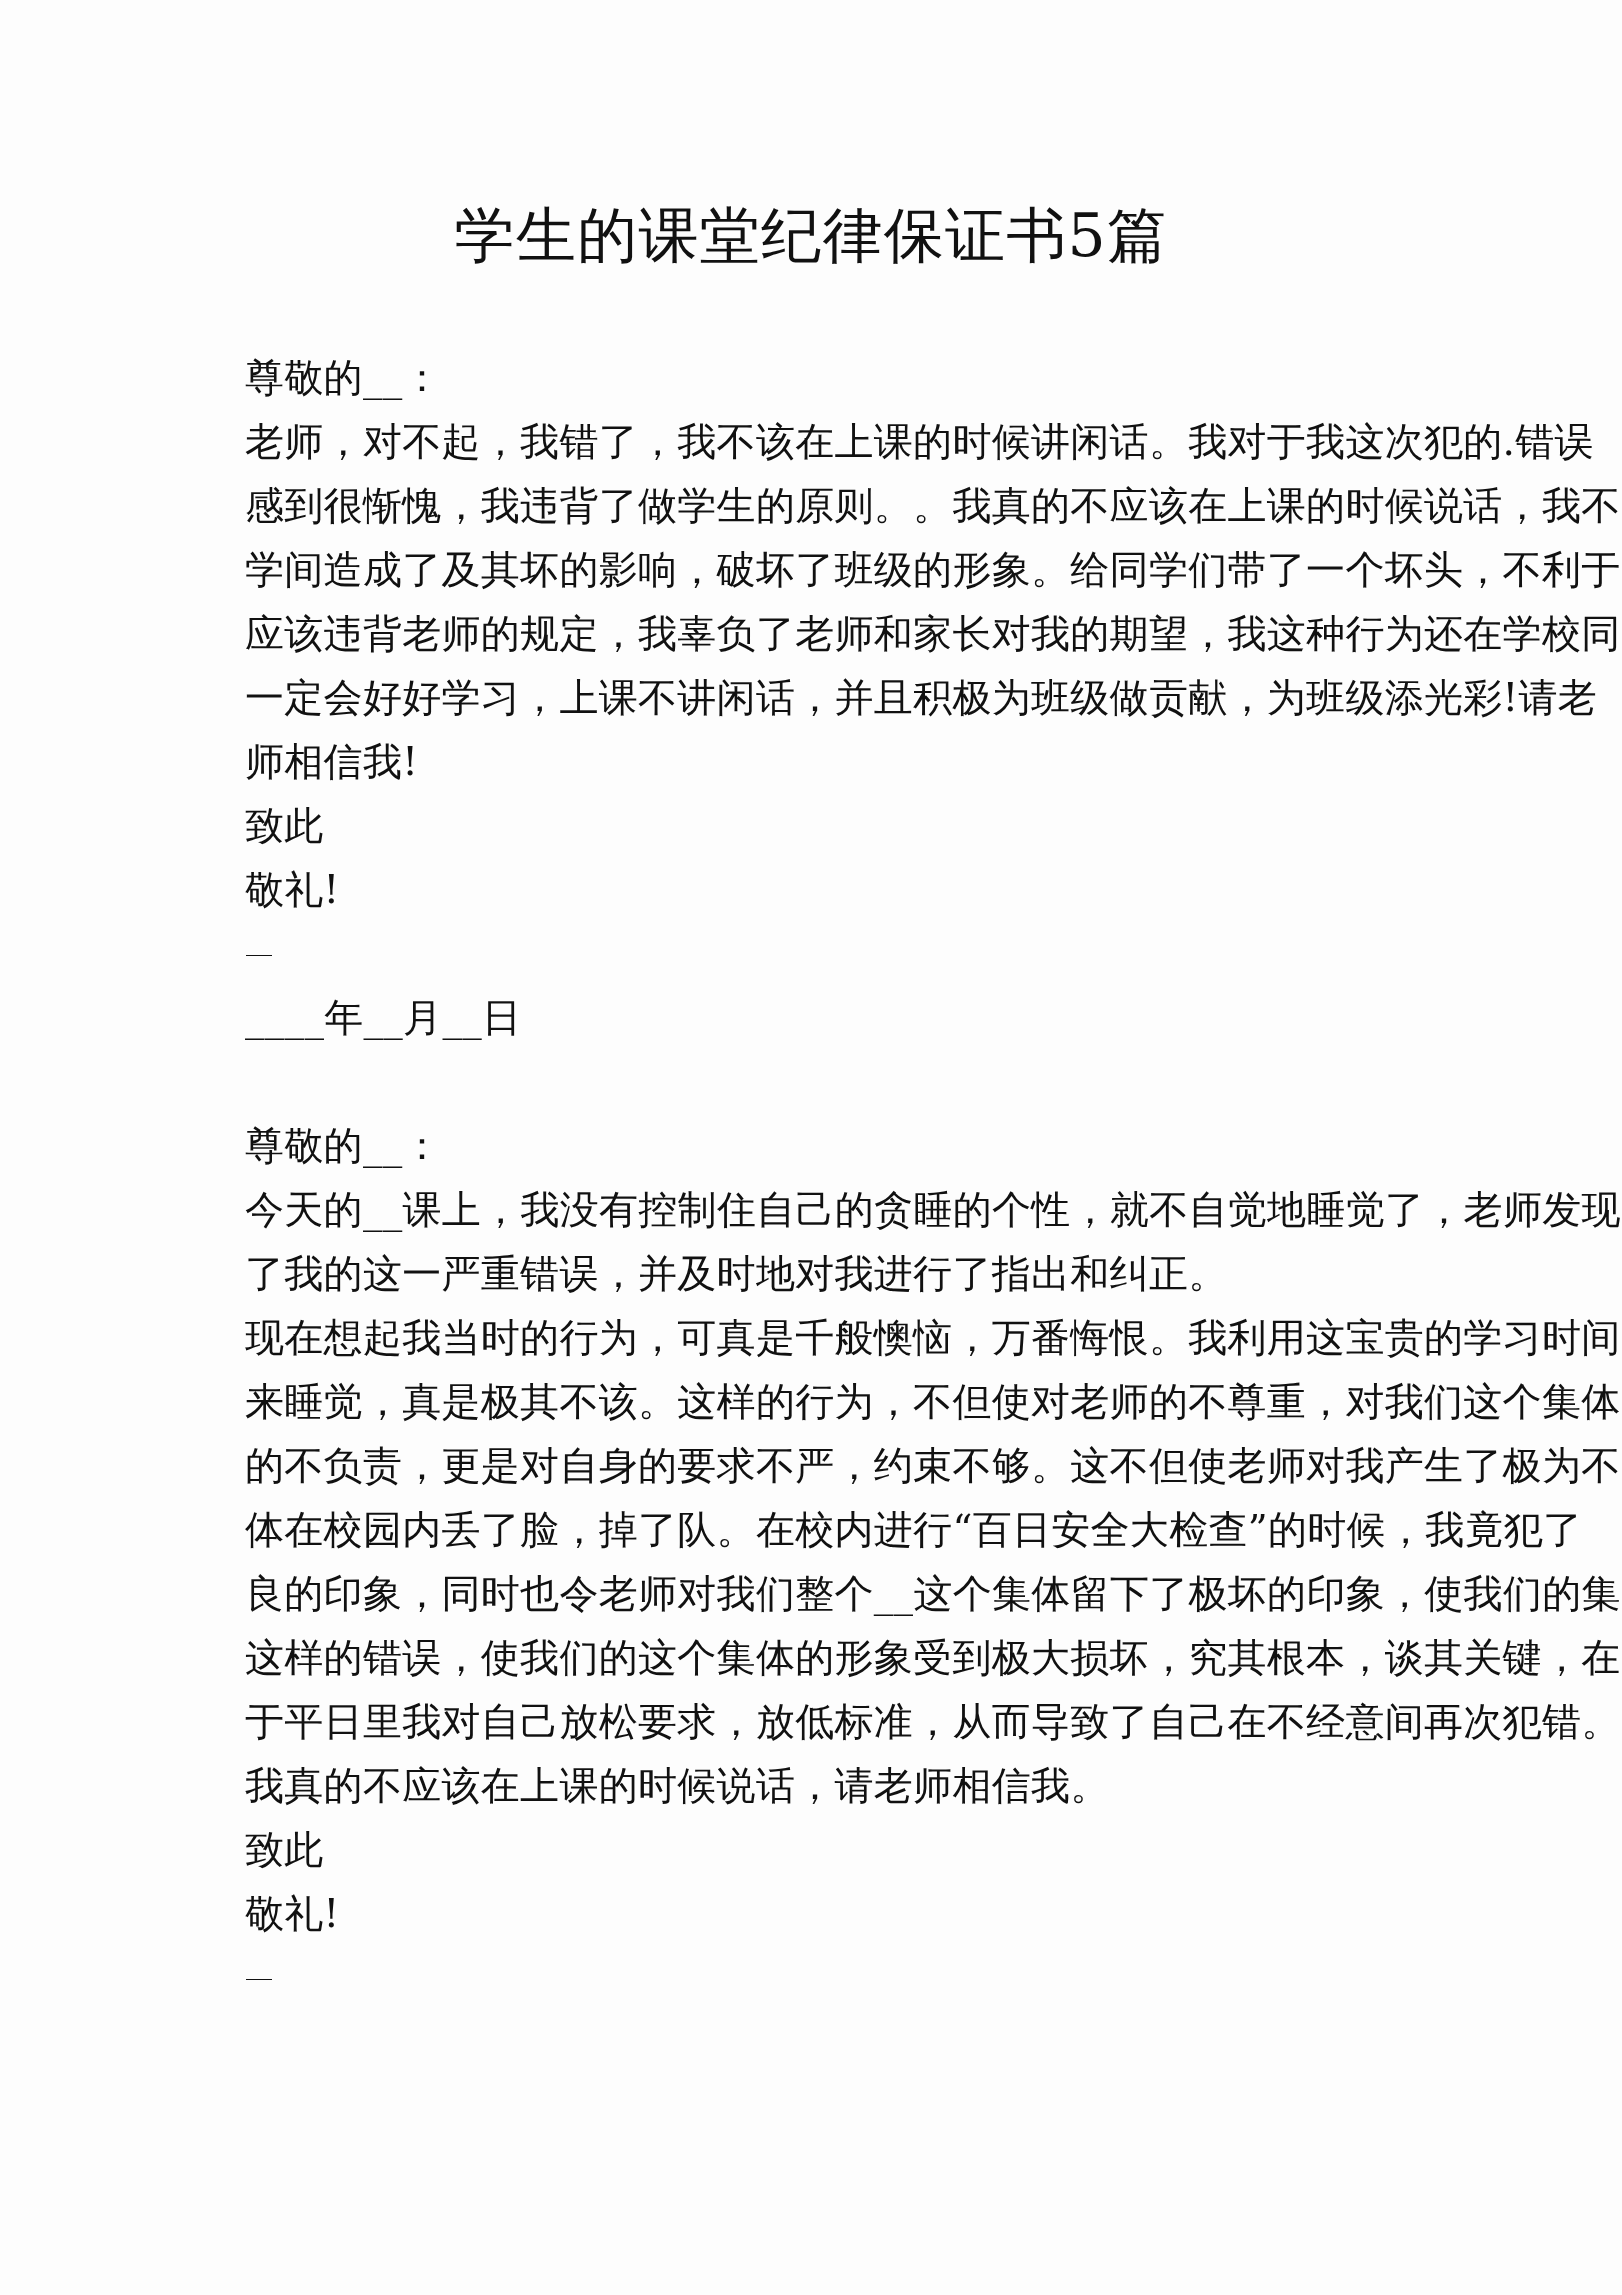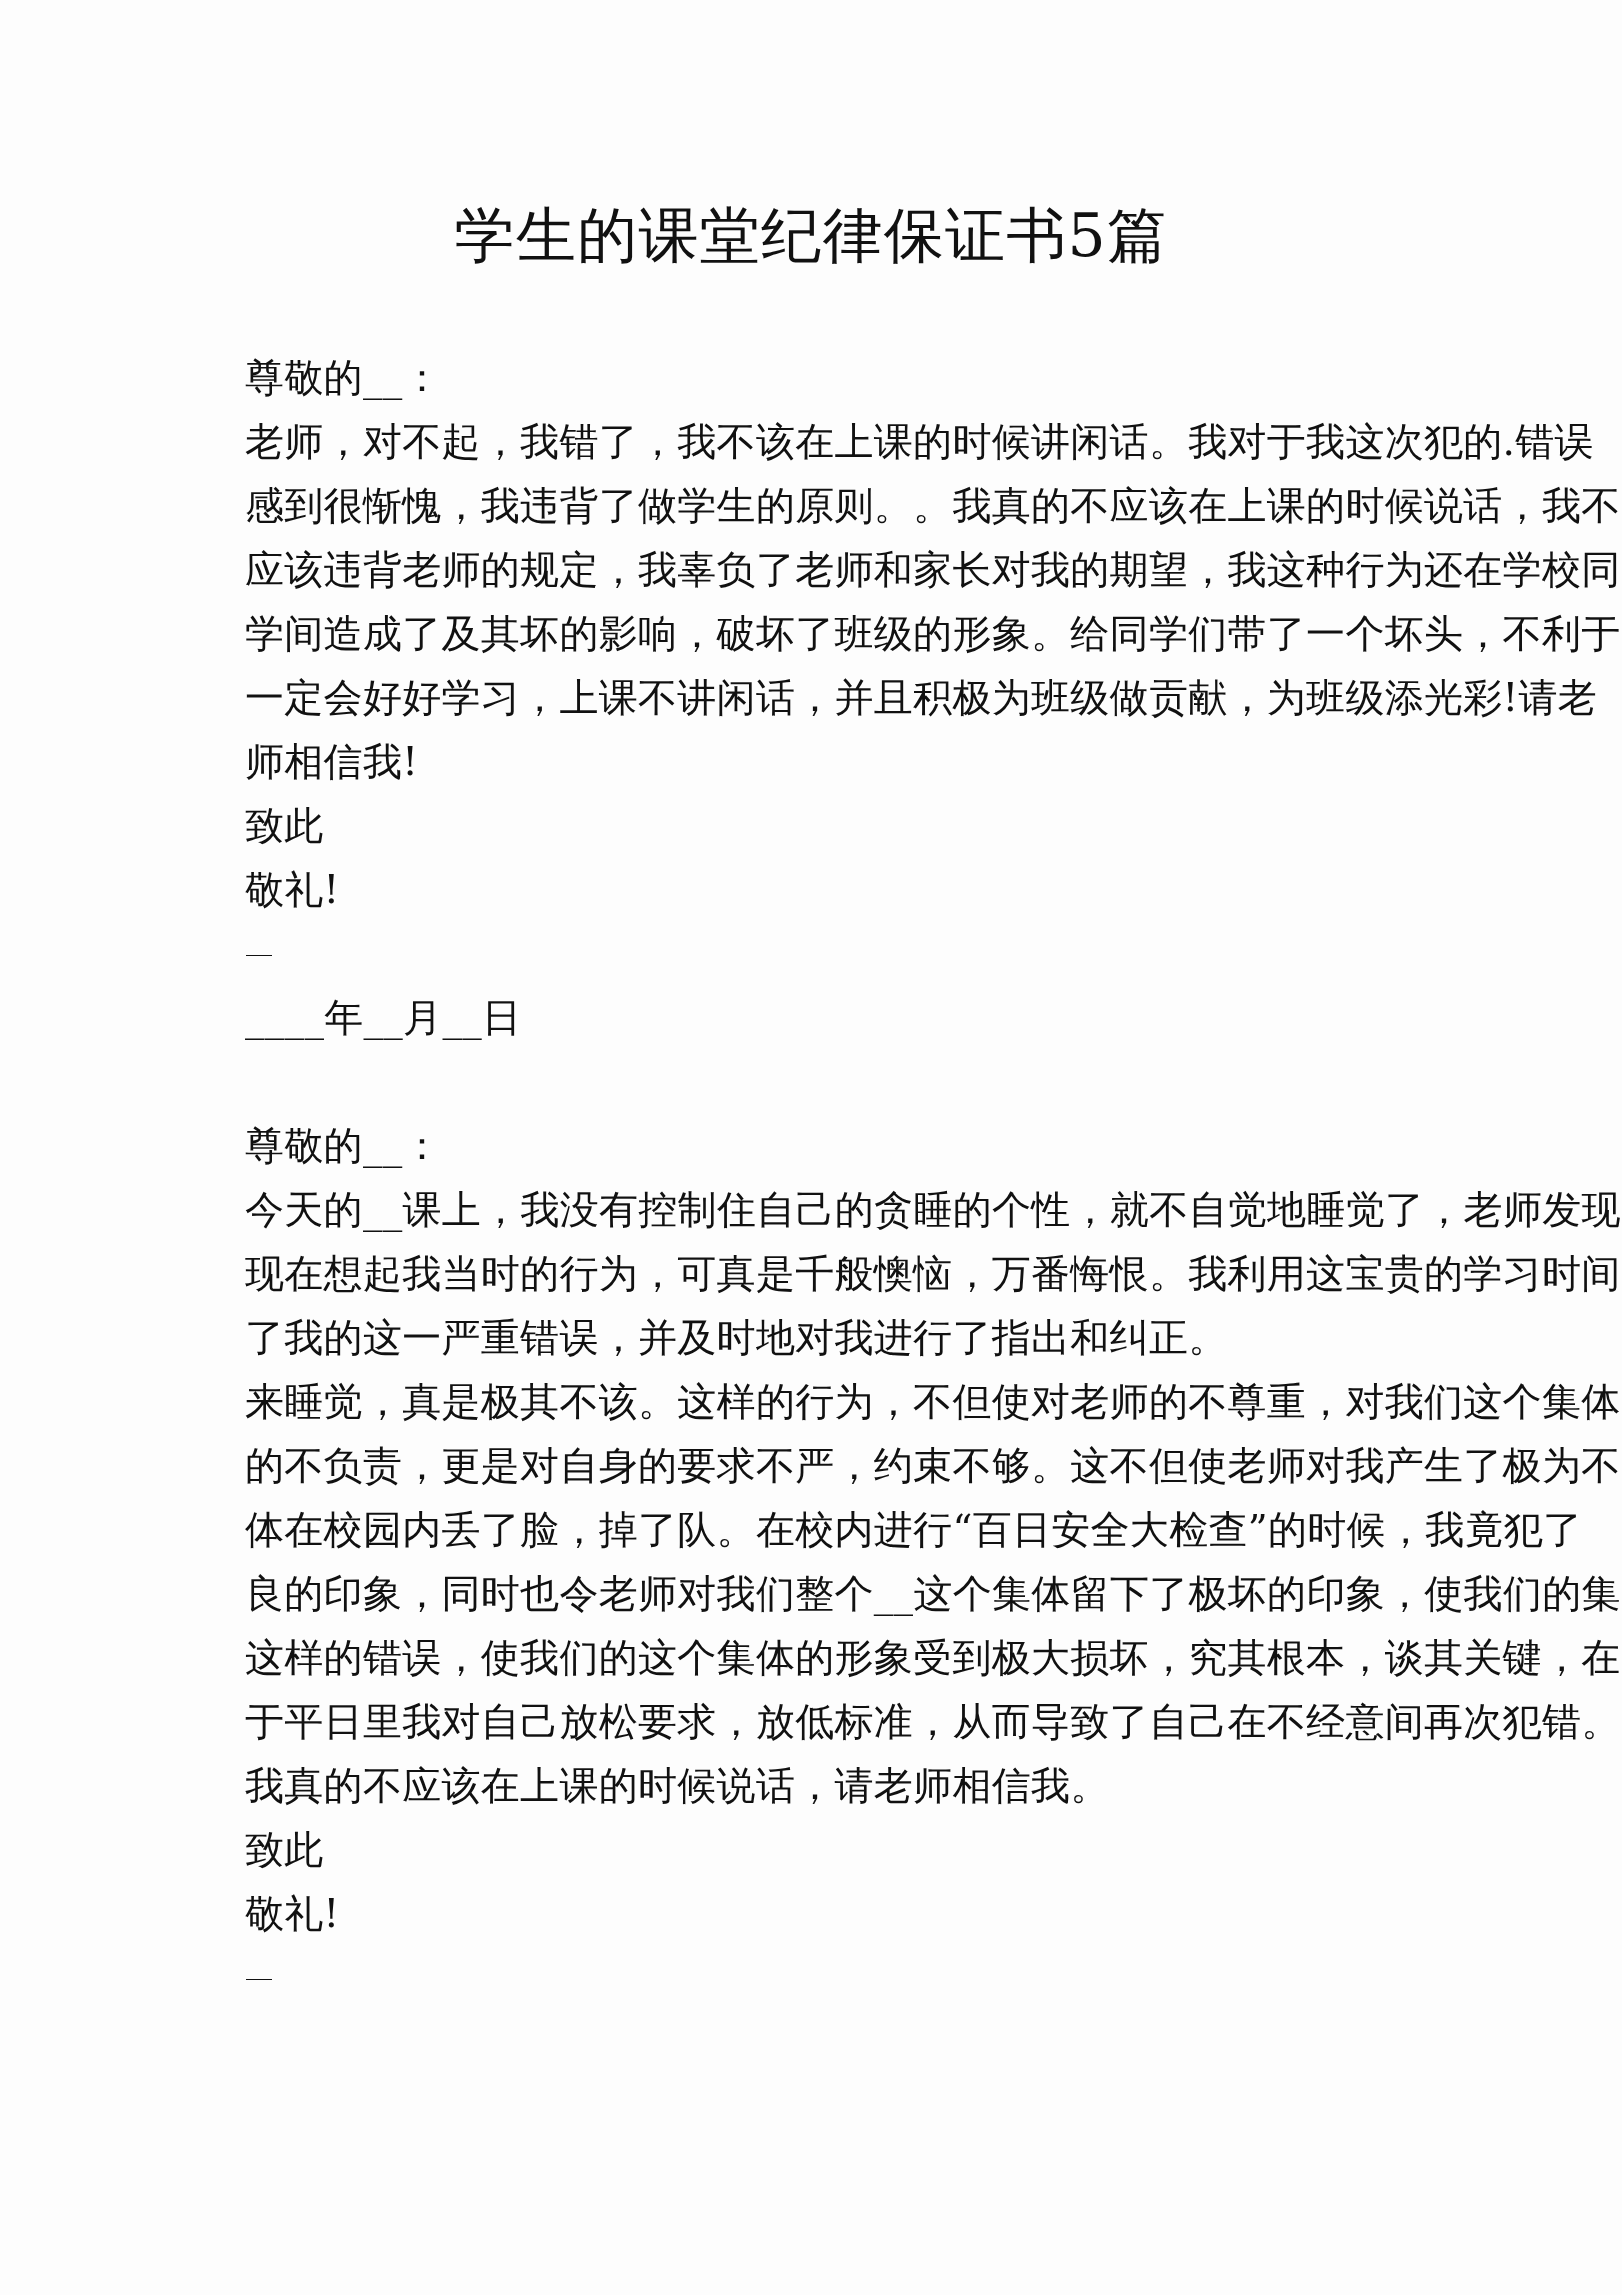--- a/index.html
+++ b/index.html
@@ -70,36 +70,36 @@
 <body>
 
 <div class="page">
   <h1 class="title">学生的课堂纪律保证书5篇</h1>
 
   <div class="body">
 
     <div class="line">尊敬的__：</div>
     <div class="line justify">老师，对不起，我错了，我不该在上课的时候讲闲话。我对于我这次犯的.错误</div>
     <div class="line justify">感到很惭愧，我违背了做学生的原则。。我真的不应该在上课的时候说话，我不</div>
+    <div class="line justify">学间造成了及其坏的影响，破坏了班级的形象。给同学们带了一个坏头，不利于</div>
     <div class="line justify">应该违背老师的规定，我辜负了老师和家长对我的期望，我这种行为还在学校同</div>
-    <div class="line justify">学间造成了及其坏的影响，破坏了班级的形象。给同学们带了一个坏头，不利于</div>
     <div class="line justify">一定会好好学习，上课不讲闲话，并且积极为班级做贡献，为班级添光彩!请老</div>
     <div class="line">师相信我!</div>
     <div class="line">致此</div>
     <div class="line">敬礼!</div>
     <div class="dash-line">
         <span class="dash"></span>
       </div>
     <div class="line">____年__月__日</div>
     <div class="gap"></div>
 
     <div class="line">尊敬的__：</div>
     <div class="line justify">今天的__课上，我没有控制住自己的贪睡的个性，就不自觉地睡觉了，老师发现</div>
+    <div class="line">了我的这一严重错误，并及时地对我进行了指出和纠正。</div>
     <div class="line justify">现在想起我当时的行为，可真是千般懊恼，万番悔恨。我利用这宝贵的学习时间</div>
-    <div class="line">了我的这一严重错误，并及时地对我进行了指出和纠正。</div>
     <div class="line justify">来睡觉，真是极其不该。这样的行为，不但使对老师的不尊重，对我们这个集体</div>
     <div class="line justify">的不负责，更是对自身的要求不严，约束不够。这不但使老师对我产生了极为不</div>
     <div class="line justify">体在校园内丢了脸，掉了队。在校内进行“百日安全大检查”的时候，我竟犯了</div>
     <div class="line justify">良的印象，同时也令老师对我们整个__这个集体留下了极坏的印象，使我们的集</div>
     <div class="line justify">这样的错误，使我们的这个集体的形象受到极大损坏，究其根本，谈其关键，在</div>
     <div class="line justify">于平日里我对自己放松要求，放低标准，从而导致了自己在不经意间再次犯错。</div>
     <div class="line">我真的不应该在上课的时候说话，请老师相信我。</div>
     <div class="line">致此</div>
     <div class="line">敬礼!</div>
     <div class="dash-line">

